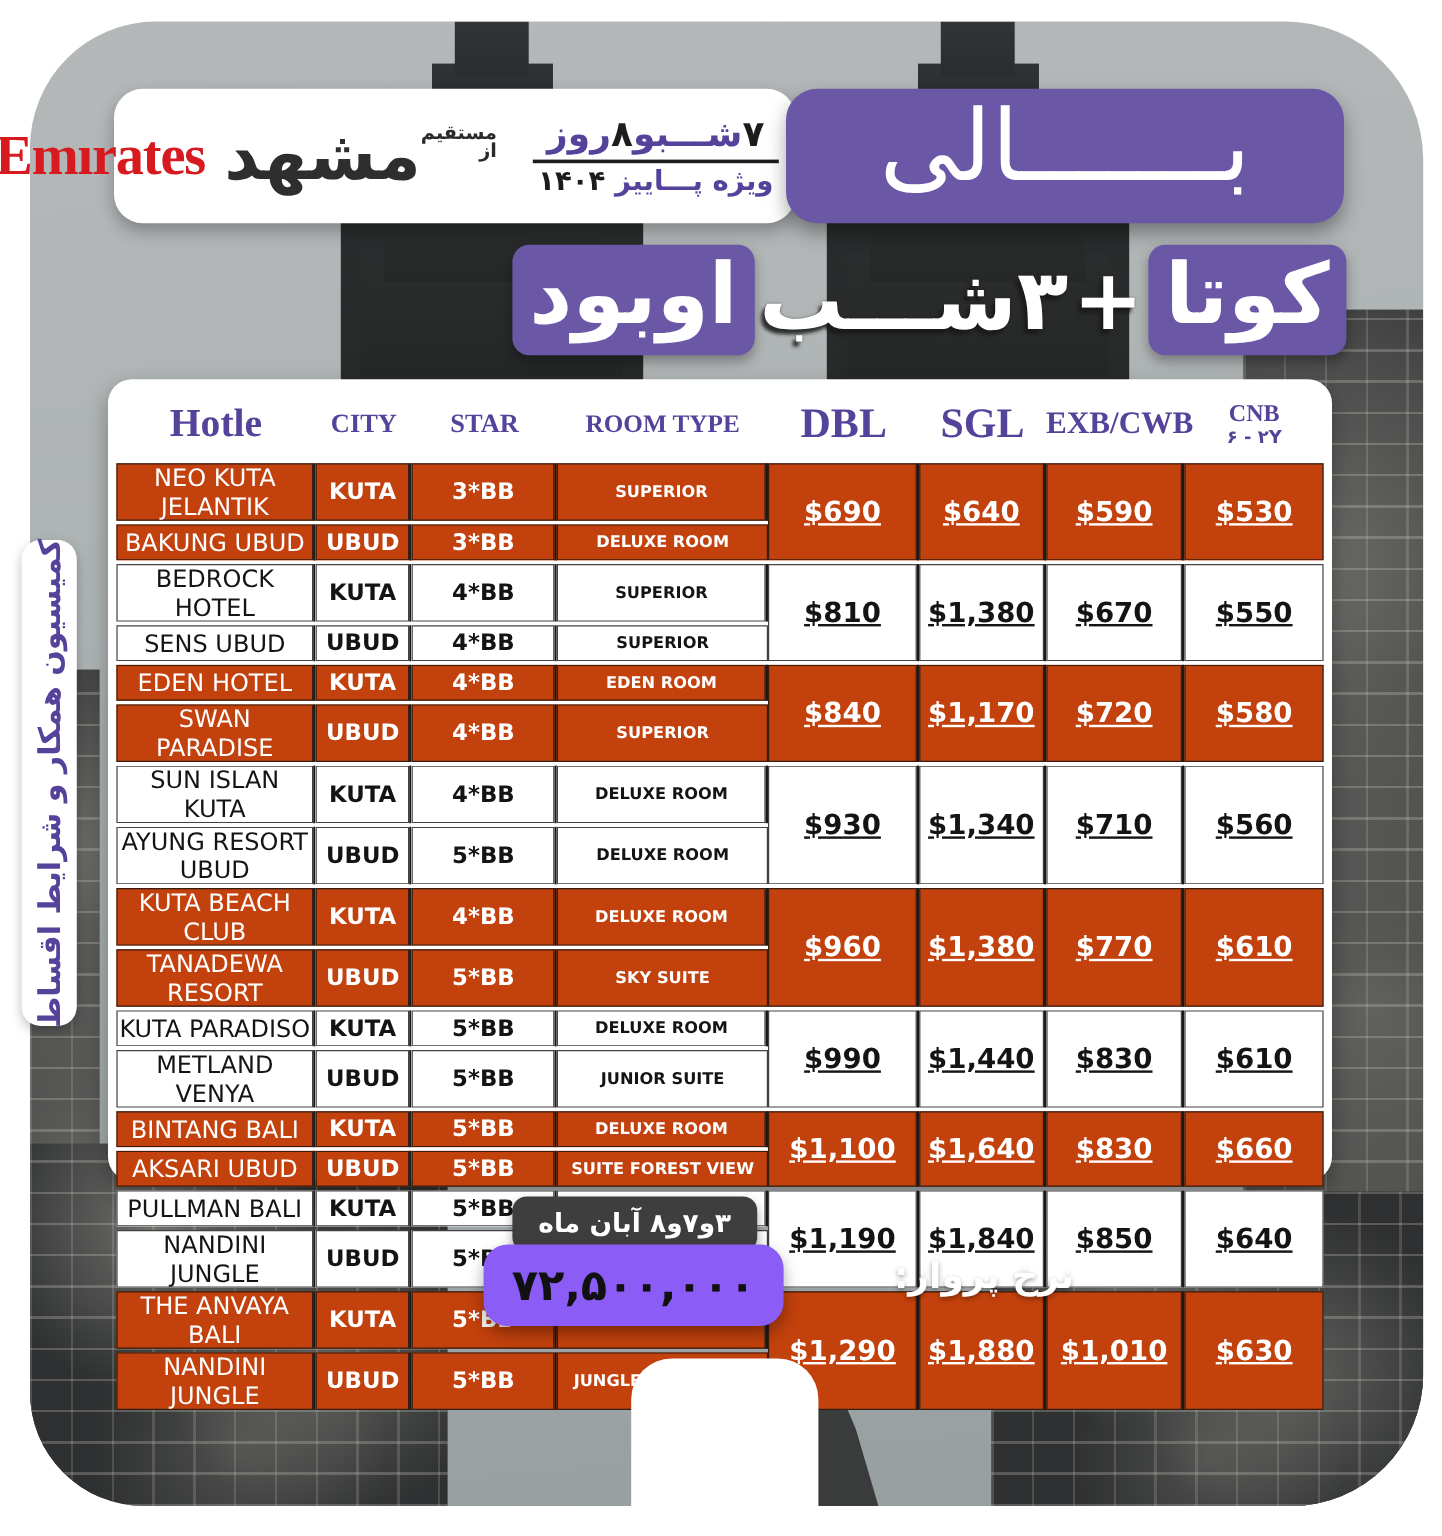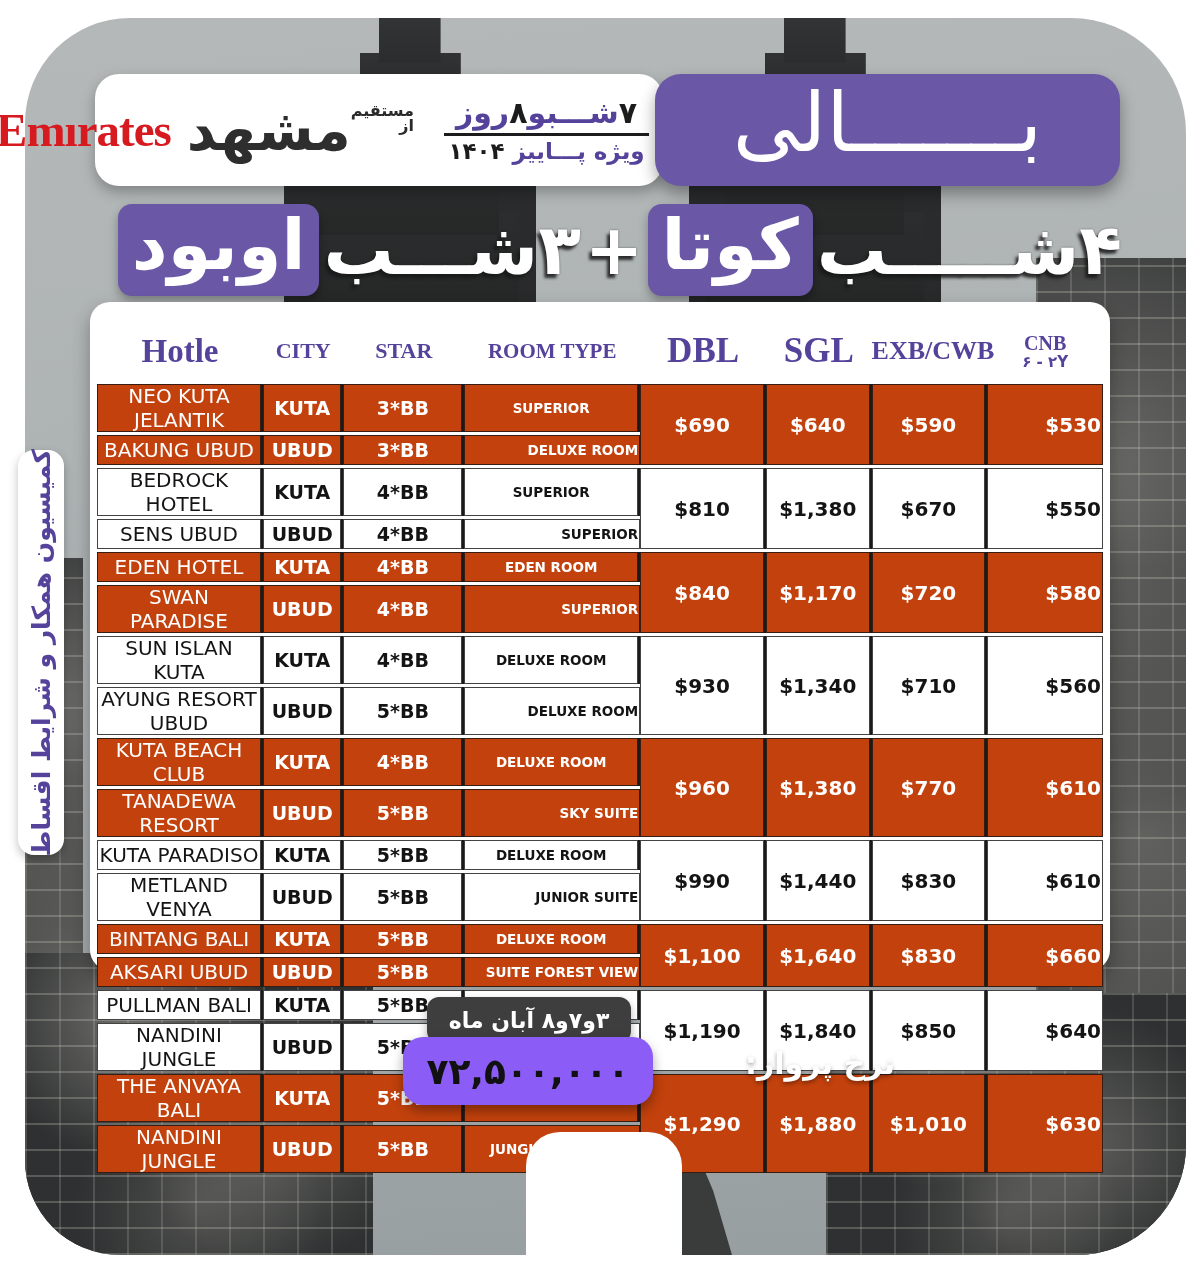--- a/index.html
+++ b/index.html
@@ -83,51 +83,51 @@
     color:#fff;font-weight:bold;font-size:70px;
     text-shadow:-3px 4px 3px rgba(25,25,25,.85),0 0 2px rgba(25,25,25,.6);
     white-space:nowrap;
   }
   .subtitle .pbox{
     background:#6a58a7;border-radius:14px;padding:6px 14px 16px;
     text-shadow:none;box-shadow:0 5px 10px rgba(0,0,0,.3);line-height:1;
   }
   
   .table-card{
-    position:absolute;left:90px;top:302px;width:1020px;height:668px;background:#fff;
+    position:absolute;left:90px;top:316px;width:1020px;height:668px;background:#fff;
     border-radius:20px;box-shadow:0 8px 18px rgba(0,0,0,.3);
-    padding:20px 7px 8px;box-sizing:border-box;
+    padding:8px 7px 8px;box-sizing:border-box;
   }
   table.price{width:100%;border-collapse:separate;border-spacing:0 3px;table-layout:fixed;}
   table.price thead th{
     color:#55429b;font-family:"Liberation Serif",serif;font-weight:bold;
     padding:2px 0 6px;vertical-align:middle;background:#fff;height:48px;
   }
   th.c-hotel{width:16.5%;font-size:33px;}
   th.c-city{width:8%;font-size:22px;}
   th.c-star{width:12%;font-size:22px;}
   th.c-room{width:17.5%;font-size:21px;}
   th.c-dbl{width:12.5%;font-size:35px;}
   th.c-sgl{width:10.5%;font-size:35px;}
   th.c-exb{width:11.5%;font-size:26px;}
   th.c-cnb{width:11.5%;font-size:20px;}
   th.c-cnb .sub{font-size:15px;font-weight:bold;color:#55429b;margin-top:-2px;font-family:"DejaVu Sans",sans-serif;}
   table.price td{
     height:30px;text-align:center;vertical-align:middle;padding:0 2px;
     box-shadow:inset 0 0 0 1px rgba(20,20,20,.8);
     border-right:2px solid #1a1a1a;overflow:hidden;
   }
-  table.price td:last-child{border-right:none;text-align:right;}
+  table.price td:last-child{border-right:none;}
   tr.purple td{background:#c2410c;color:#fff;}
   tr.white td{background:#fff;color:#141414;}
   td.hotel{font-size:20px;letter-spacing:0;}
   td.city{font-weight:bold;font-size:19px;}
   td.star{font-weight:bold;font-size:19px;}
   td.room{font-weight:bold;font-size:13.5px;}
-  td.money{font-weight:bold;font-size:20px;}
+  td.money{font-weight:bold;font-size:23px;text-decoration:underline;}
   
   .dates-badge{
     position:absolute;left:427px;top:997px;width:204px;height:46px;background:#3e3e3e;
     border-radius:12px;display:flex;align-items:center;justify-content:center;
     color:#fff;font-weight:bold;font-size:22px;direction:rtl;z-index:3;
     box-shadow:0 4px 8px rgba(0,0,0,.3);
   }
   .price-box{
     position:absolute;left:403px;top:1037px;width:250px;height:68px;background:#8b5cf6;
     border-radius:20px;display:flex;align-items:center;justify-content:center;
@@ -180,21 +180,20 @@
       <span class="origin-city">مشهد</span>
     </div>
     <span class="emirates">Emırates</span>
   </header>
 
   <div class="hdr-bali">
     <span>بـــــــالی</span>
   </div>
 
   <div class="subtitle">
-    <span>۴شـــــب</span>
     <span class="pbox">کوتا</span>
     <span>+</span>
     <span>۳شـــب</span>
     <span class="pbox">اوبود</span>
   </div>
 
   <section class="table-card">
     <table class="price">
       <thead>
           <tr id="head-row">

